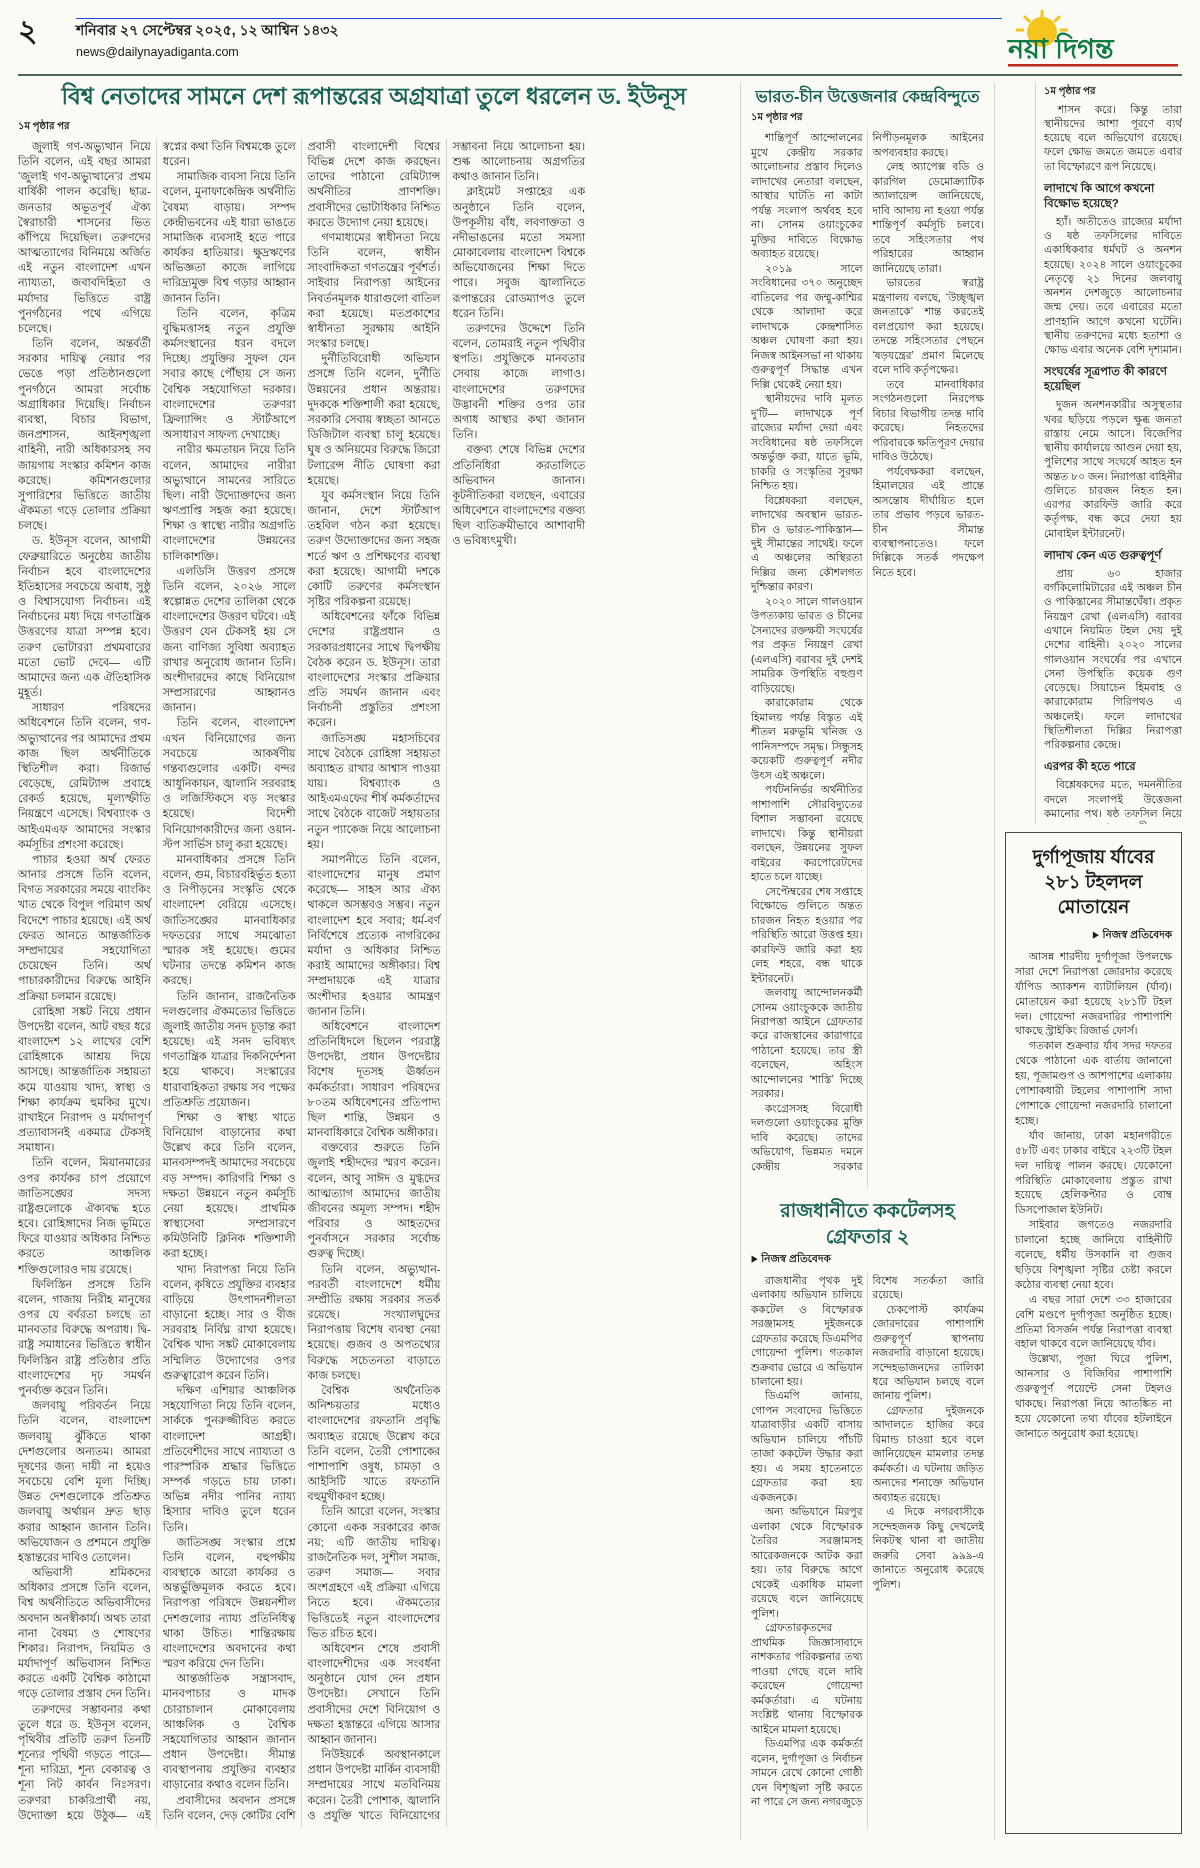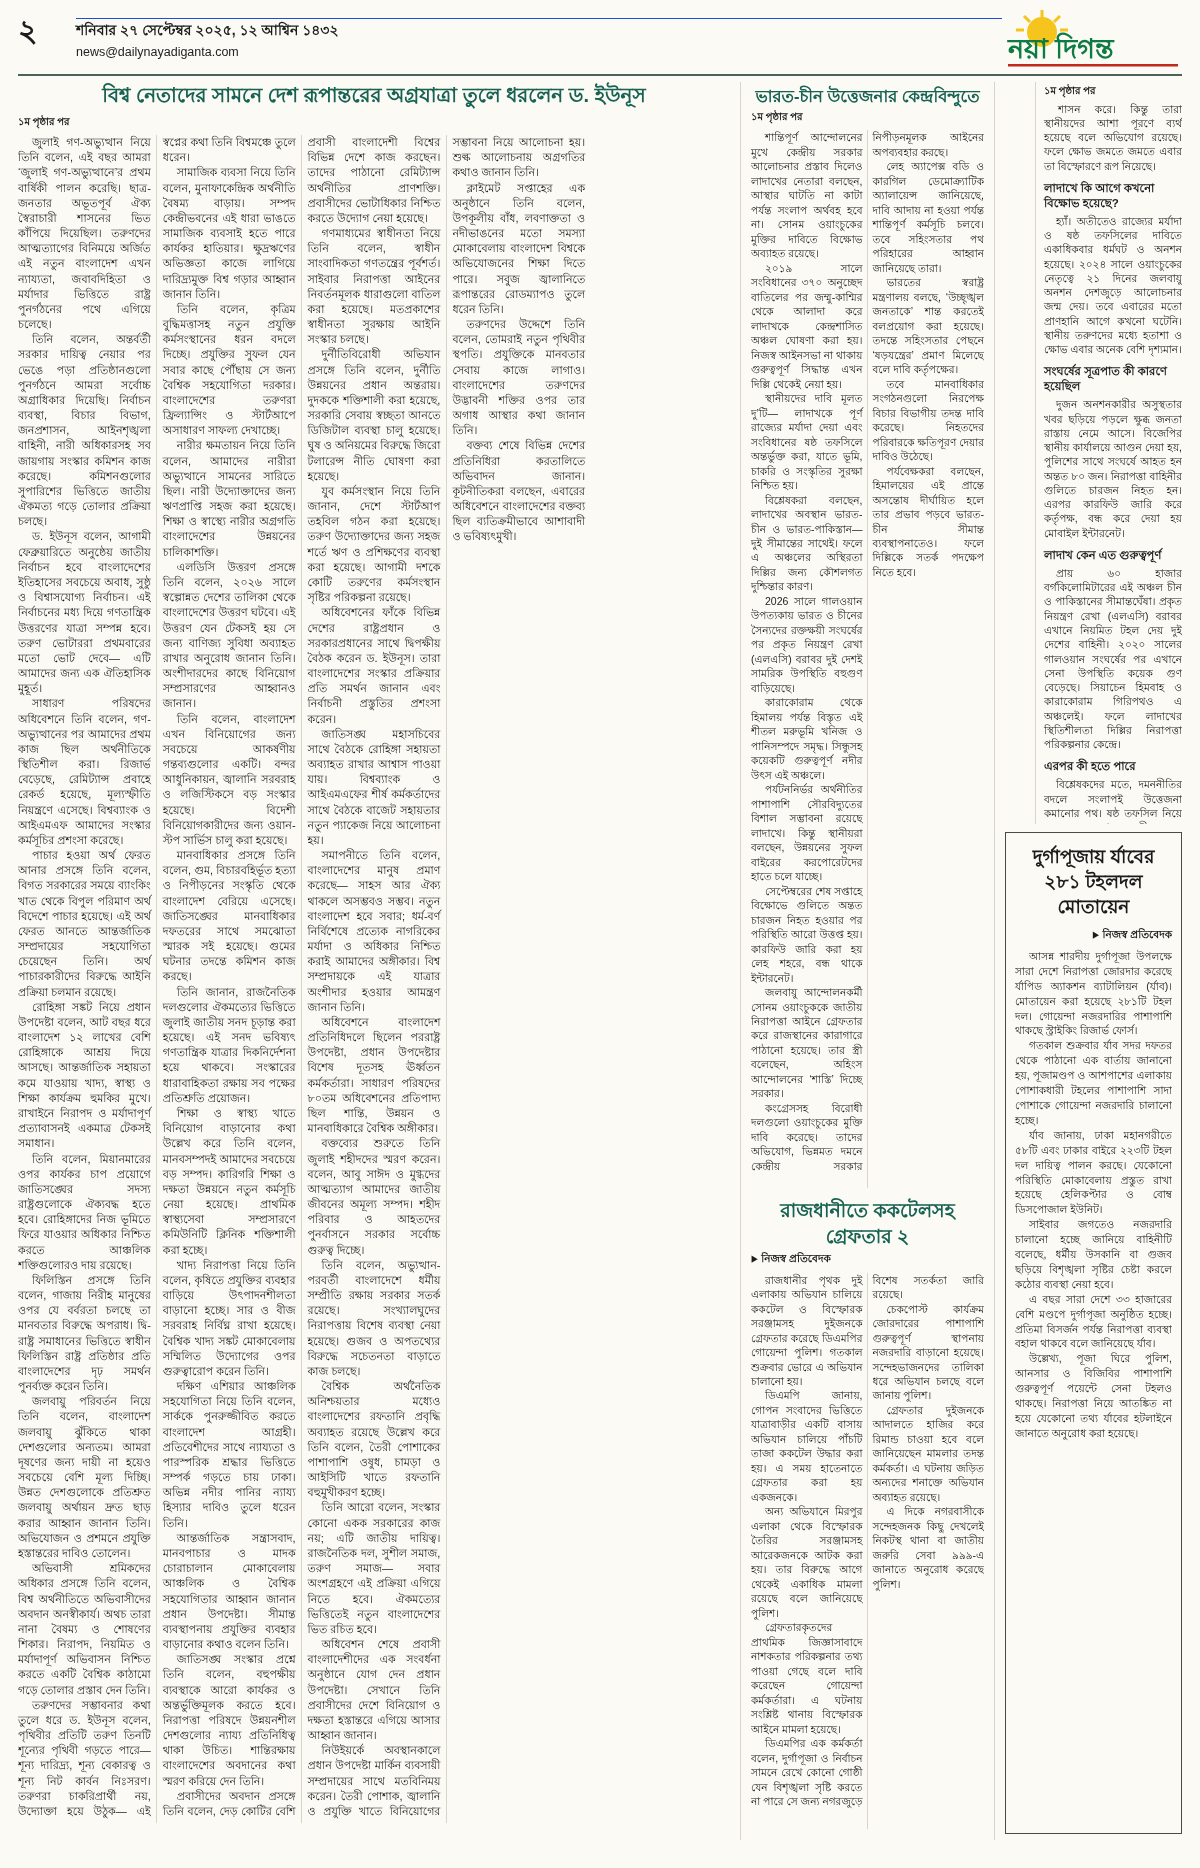--- a/index.html
+++ b/index.html
@@ -27,21 +27,21 @@
   .email{font-size:12.5px;margin-top:2px;color:#222;}
   .logo{width:180px;display:flex;justify-content:flex-end;align-items:flex-start;}
   .logo svg{display:block;}
   
   .content{display:flex;margin-top:6px;height:1758px;}
   .continued{font-weight:bold;font-size:10px;margin:2px 0 4px;}
   p{margin:0;text-align:justify;text-indent:14px;}
   
   .main-article{width:722px;padding-right:10px;}
   .main-article h1{
-    font-size:20px;line-height:1.3;color:var(--headline_green);
+    font-size:23px;line-height:1.3;color:var(--headline_green);
     text-align:center;margin:0 0 6px;font-weight:bold;
   }
   .cols5{
     column-count:5;column-gap:12px;column-rule:1px solid var(--col_rule);
     column-fill:auto;height:1688px;overflow:hidden;
     font-size:11px;line-height:1.38;
   }
   
   .right-mid{width:254px;border-left:1px solid var(--col_rule);padding:0 10px;}
   .right-mid h2{
@@ -129,22 +129,22 @@
           <p>সামাজিক ব্যবসা নিয়ে তিনি বলেন, মুনাফাকেন্দ্রিক অর্থনীতি বৈষম্য বাড়ায়। সম্পদ কেন্দ্রীভবনের এই ধারা ভাঙতে সামাজিক ব্যবসাই হতে পারে কার্যকর হাতিয়ার। ক্ষুদ্রঋণের অভিজ্ঞতা কাজে লাগিয়ে দারিদ্র্যমুক্ত বিশ্ব গড়ার আহ্বান জানান তিনি।</p>
           <p>তিনি বলেন, কৃত্রিম বুদ্ধিমত্তাসহ নতুন প্রযুক্তি কর্মসংস্থানের ধরন বদলে দিচ্ছে। প্রযুক্তির সুফল যেন সবার কাছে পৌঁছায় সে জন্য বৈশ্বিক সহযোগিতা দরকার। বাংলাদেশের তরুণরা ফ্রিল্যান্সিং ও স্টার্টআপে অসাধারণ সাফল্য দেখাচ্ছে।</p>
           <p>নারীর ক্ষমতায়ন নিয়ে তিনি বলেন, আমাদের নারীরা অভ্যুত্থানে সামনের সারিতে ছিল। নারী উদ্যোক্তাদের জন্য ঋণপ্রাপ্তি সহজ করা হয়েছে। শিক্ষা ও স্বাস্থ্যে নারীর অগ্রগতি বাংলাদেশের উন্নয়নের চালিকাশক্তি।</p>
           <p>এলডিসি উত্তরণ প্রসঙ্গে তিনি বলেন, ২০২৬ সালে স্বল্পোন্নত দেশের তালিকা থেকে বাংলাদেশের উত্তরণ ঘটবে। এই উত্তরণ যেন টেকসই হয় সে জন্য বাণিজ্য সুবিধা অব্যাহত রাখার অনুরোধ জানান তিনি। অংশীদারদের কাছে বিনিয়োগ সম্প্রসারণের আহ্বানও জানান।</p>
           <p>তিনি বলেন, বাংলাদেশ এখন বিনিয়োগের জন্য সবচেয়ে আকর্ষণীয় গন্তব্যগুলোর একটি। বন্দর আধুনিকায়ন, জ্বালানি সরবরাহ ও লজিস্টিকসে বড় সংস্কার হয়েছে। বিদেশী বিনিয়োগকারীদের জন্য ওয়ান-স্টপ সার্ভিস চালু করা হয়েছে।</p>
           <p>মানবাধিকার প্রসঙ্গে তিনি বলেন, গুম, বিচারবহির্ভূত হত্যা ও নিপীড়নের সংস্কৃতি থেকে বাংলাদেশ বেরিয়ে এসেছে। জাতিসঙ্ঘের মানবাধিকার দফতরের সাথে সমঝোতা স্মারক সই হয়েছে। গুমের ঘটনার তদন্তে কমিশন কাজ করছে।</p>
           <p>তিনি জানান, রাজনৈতিক দলগুলোর ঐকমত্যের ভিত্তিতে জুলাই জাতীয় সনদ চূড়ান্ত করা হয়েছে। এই সনদ ভবিষ্যৎ গণতান্ত্রিক যাত্রার দিকনির্দেশনা হয়ে থাকবে। সংস্কারের ধারাবাহিকতা রক্ষায় সব পক্ষের প্রতিশ্রুতি প্রয়োজন।</p>
           <p>শিক্ষা ও স্বাস্থ্য খাতে বিনিয়োগ বাড়ানোর কথা উল্লেখ করে তিনি বলেন, মানবসম্পদই আমাদের সবচেয়ে বড় সম্পদ। কারিগরি শিক্ষা ও দক্ষতা উন্নয়নে নতুন কর্মসূচি নেয়া হয়েছে। প্রাথমিক স্বাস্থ্যসেবা সম্প্রসারণে কমিউনিটি ক্লিনিক শক্তিশালী করা হচ্ছে।</p>
           <p>খাদ্য নিরাপত্তা নিয়ে তিনি বলেন, কৃষিতে প্রযুক্তির ব্যবহার বাড়িয়ে উৎপাদনশীলতা বাড়ানো হচ্ছে। সার ও বীজ সরবরাহ নির্বিঘ্ন রাখা হয়েছে। বৈশ্বিক খাদ্য সঙ্কট মোকাবেলায় সম্মিলিত উদ্যোগের ওপর গুরুত্বারোপ করেন তিনি।</p>
           <p>দক্ষিণ এশিয়ার আঞ্চলিক সহযোগিতা নিয়ে তিনি বলেন, সার্ককে পুনরুজ্জীবিত করতে বাংলাদেশ আগ্রহী। প্রতিবেশীদের সাথে ন্যায্যতা ও পারস্পরিক শ্রদ্ধার ভিত্তিতে সম্পর্ক গড়তে চায় ঢাকা। অভিন্ন নদীর পানির ন্যায্য হিস্যার দাবিও তুলে ধরেন তিনি।</p>
+          <p>জাতিসঙ্ঘ সংস্কার প্রশ্নে তিনি বলেন, বহুপক্ষীয় ব্যবস্থাকে আরো কার্যকর ও অন্তর্ভুক্তিমূলক করতে হবে। নিরাপত্তা পরিষদে উন্নয়নশীল দেশগুলোর ন্যায্য প্রতিনিধিত্ব থাকা উচিত। শান্তিরক্ষায় বাংলাদেশের অবদানের কথা স্মরণ করিয়ে দেন তিনি।</p>
           <p>আন্তর্জাতিক সন্ত্রাসবাদ, মানবপাচার ও মাদক চোরাচালান মোকাবেলায় আঞ্চলিক ও বৈশ্বিক সহযোগিতার আহ্বান জানান প্রধান উপদেষ্টা। সীমান্ত ব্যবস্থাপনায় প্রযুক্তির ব্যবহার বাড়ানোর কথাও বলেন তিনি।</p>
-          <p>জাতিসঙ্ঘ সংস্কার প্রশ্নে তিনি বলেন, বহুপক্ষীয় ব্যবস্থাকে আরো কার্যকর ও অন্তর্ভুক্তিমূলক করতে হবে। নিরাপত্তা পরিষদে উন্নয়নশীল দেশগুলোর ন্যায্য প্রতিনিধিত্ব থাকা উচিত। শান্তিরক্ষায় বাংলাদেশের অবদানের কথা স্মরণ করিয়ে দেন তিনি।</p>
           <p>প্রবাসীদের অবদান প্রসঙ্গে তিনি বলেন, দেড় কোটির বেশি প্রবাসী বাংলাদেশী বিশ্বের বিভিন্ন দেশে কাজ করছেন। তাদের পাঠানো রেমিট্যান্স অর্থনীতির প্রাণশক্তি। প্রবাসীদের ভোটাধিকার নিশ্চিত করতে উদ্যোগ নেয়া হয়েছে।</p>
           <p>গণমাধ্যমের স্বাধীনতা নিয়ে তিনি বলেন, স্বাধীন সাংবাদিকতা গণতন্ত্রের পূর্বশর্ত। সাইবার নিরাপত্তা আইনের নিবর্তনমূলক ধারাগুলো বাতিল করা হয়েছে। মতপ্রকাশের স্বাধীনতা সুরক্ষায় আইনি সংস্কার চলছে।</p>
           <p>দুর্নীতিবিরোধী অভিযান প্রসঙ্গে তিনি বলেন, দুর্নীতি উন্নয়নের প্রধান অন্তরায়। দুদককে শক্তিশালী করা হয়েছে, সরকারি সেবায় স্বচ্ছতা আনতে ডিজিটাল ব্যবস্থা চালু হয়েছে। ঘুষ ও অনিয়মের বিরুদ্ধে জিরো টলারেন্স নীতি ঘোষণা করা হয়েছে।</p>
           <p>যুব কর্মসংস্থান নিয়ে তিনি জানান, দেশে স্টার্টআপ তহবিল গঠন করা হয়েছে। তরুণ উদ্যোক্তাদের জন্য সহজ শর্তে ঋণ ও প্রশিক্ষণের ব্যবস্থা করা হয়েছে। আগামী দশকে কোটি তরুণের কর্মসংস্থান সৃষ্টির পরিকল্পনা রয়েছে।</p>
           <p>অধিবেশনের ফাঁকে বিভিন্ন দেশের রাষ্ট্রপ্রধান ও সরকারপ্রধানের সাথে দ্বিপক্ষীয় বৈঠক করেন ড. ইউনূস। তারা বাংলাদেশের সংস্কার প্রক্রিয়ার প্রতি সমর্থন জানান এবং নির্বাচনী প্রস্তুতির প্রশংসা করেন।</p>
           <p>জাতিসঙ্ঘ মহাসচিবের সাথে বৈঠকে রোহিঙ্গা সহায়তা অব্যাহত রাখার আশ্বাস পাওয়া যায়। বিশ্বব্যাংক ও আইএমএফের শীর্ষ কর্মকর্তাদের সাথে বৈঠকে বাজেট সহায়তার নতুন প্যাকেজ নিয়ে আলোচনা হয়।</p>
           <p>সমাপনীতে তিনি বলেন, বাংলাদেশের মানুষ প্রমাণ করেছে— সাহস আর ঐক্য থাকলে অসম্ভবও সম্ভব। নতুন বাংলাদেশ হবে সবার; ধর্ম-বর্ণ নির্বিশেষে প্রত্যেক নাগরিকের মর্যাদা ও অধিকার নিশ্চিত করাই আমাদের অঙ্গীকার। বিশ্ব সম্প্রদায়কে এই যাত্রার অংশীদার হওয়ার আমন্ত্রণ জানান তিনি।</p>
           <p>অধিবেশনে বাংলাদেশ প্রতিনিধিদলে ছিলেন পররাষ্ট্র উপদেষ্টা, প্রধান উপদেষ্টার বিশেষ দূতসহ ঊর্ধ্বতন কর্মকর্তারা। সাধারণ পরিষদের ৮০তম অধিবেশনের প্রতিপাদ্য ছিল শান্তি, উন্নয়ন ও মানবাধিকারে বৈশ্বিক অঙ্গীকার।</p>
           <p>বক্তব্যের শুরুতে তিনি জুলাই শহীদদের স্মরণ করেন। বলেন, আবু সাঈদ ও মুগ্ধদের আত্মত্যাগ আমাদের জাতীয় জীবনের অমূল্য সম্পদ। শহীদ পরিবার ও আহতদের পুনর্বাসনে সরকার সর্বোচ্চ গুরুত্ব দিচ্ছে।</p>
           <p>তিনি বলেন, অভ্যুত্থান-পরবর্তী বাংলাদেশে ধর্মীয় সম্প্রীতি রক্ষায় সরকার সতর্ক রয়েছে। সংখ্যালঘুদের নিরাপত্তায় বিশেষ ব্যবস্থা নেয়া হয়েছে। গুজব ও অপতথ্যের বিরুদ্ধে সচেতনতা বাড়াতে কাজ চলছে।</p>
@@ -161,21 +161,21 @@
     <section class="right-mid">
       <div class="india-china">
         <h2>ভারত-চীন উত্তেজনার কেন্দ্রবিন্দুতে</h2>
         <div class="continued">১ম পৃষ্ঠার পর</div>
         <div class="cols2 ic-body">
 
         <p>শান্তিপূর্ণ আন্দোলনের মুখে কেন্দ্রীয় সরকার আলোচনার প্রস্তাব দিলেও লাদাখের নেতারা বলছেন, আস্থার ঘাটতি না কাটা পর্যন্ত সংলাপ অর্থবহ হবে না। সোনম ওয়াংচুকের মুক্তির দাবিতে বিক্ষোভ অব্যাহত রয়েছে।</p>
             <p>২০১৯ সালে সংবিধানের ৩৭০ অনুচ্ছেদ বাতিলের পর জম্মু-কাশ্মির থেকে আলাদা করে লাদাখকে কেন্দ্রশাসিত অঞ্চল ঘোষণা করা হয়। নিজস্ব আইনসভা না থাকায় গুরুত্বপূর্ণ সিদ্ধান্ত এখন দিল্লি থেকেই নেয়া হয়।</p>
             <p>স্থানীয়দের দাবি মূলত দু’টি— লাদাখকে পূর্ণ রাজ্যের মর্যাদা দেয়া এবং সংবিধানের ষষ্ঠ তফসিলে অন্তর্ভুক্ত করা, যাতে ভূমি, চাকরি ও সংস্কৃতির সুরক্ষা নিশ্চিত হয়।</p>
             <p>বিশ্লেষকরা বলছেন, লাদাখের অবস্থান ভারত-চীন ও ভারত-পাকিস্তান— দুই সীমান্তের সাথেই। ফলে এ অঞ্চলের অস্থিরতা দিল্লির জন্য কৌশলগত দুশ্চিন্তার কারণ।</p>
-            <p>2026 সালে গালওয়ান উপত্যকায় ভারত ও চীনের সৈন্যদের রক্তক্ষয়ী সংঘর্ষের পর প্রকৃত নিয়ন্ত্রণ রেখা (এলএসি) বরাবর দুই দেশই সামরিক উপস্থিতি বহুগুণ বাড়িয়েছে।</p>
+            <p>২০২০ সালে গালওয়ান উপত্যকায় ভারত ও চীনের সৈন্যদের রক্তক্ষয়ী সংঘর্ষের পর প্রকৃত নিয়ন্ত্রণ রেখা (এলএসি) বরাবর দুই দেশই সামরিক উপস্থিতি বহুগুণ বাড়িয়েছে।</p>
             <p>কারাকোরাম থেকে হিমালয় পর্যন্ত বিস্তৃত এই শীতল মরুভূমি খনিজ ও পানিসম্পদে সমৃদ্ধ। সিন্ধুসহ কয়েকটি গুরুত্বপূর্ণ নদীর উৎস এই অঞ্চলে।</p>
             <p>পর্যটননির্ভর অর্থনীতির পাশাপাশি সৌরবিদ্যুতের বিশাল সম্ভাবনা রয়েছে লাদাখে। কিন্তু স্থানীয়রা বলছেন, উন্নয়নের সুফল বাইরের করপোরেটদের হাতে চলে যাচ্ছে।</p>
             <p>সেপ্টেম্বরের শেষ সপ্তাহে বিক্ষোভে গুলিতে অন্তত চারজন নিহত হওয়ার পর পরিস্থিতি আরো উত্তপ্ত হয়। কারফিউ জারি করা হয় লেহ শহরে, বন্ধ থাকে ইন্টারনেট।</p>
             <p>জলবায়ু আন্দোলনকর্মী সোনম ওয়াংচুককে জাতীয় নিরাপত্তা আইনে গ্রেফতার করে রাজস্থানের কারাগারে পাঠানো হয়েছে। তার স্ত্রী বলেছেন, অহিংস আন্দোলনের ‘শাস্তি’ দিচ্ছে সরকার।</p>
             <p>কংগ্রেসসহ বিরোধী দলগুলো ওয়াংচুকের মুক্তি দাবি করেছে। তাদের অভিযোগ, ভিন্নমত দমনে কেন্দ্রীয় সরকার নিপীড়নমূলক আইনের অপব্যবহার করছে।</p>
             <p>লেহ অ্যাপেক্স বডি ও কারগিল ডেমোক্র্যাটিক অ্যালায়েন্স জানিয়েছে, দাবি আদায় না হওয়া পর্যন্ত শান্তিপূর্ণ কর্মসূচি চলবে। তবে সহিংসতার পথ পরিহারের আহ্বান জানিয়েছে তারা।</p>
             <p>ভারতের স্বরাষ্ট্র মন্ত্রণালয় বলছে, ‘উচ্ছৃঙ্খল জনতাকে’ শান্ত করতেই বলপ্রয়োগ করা হয়েছে। তদন্তে সহিংসতার পেছনে ‘ষড়যন্ত্রের’ প্রমাণ মিলেছে বলে দাবি কর্তৃপক্ষের।</p>
             <p>তবে মানবাধিকার সংগঠনগুলো নিরপেক্ষ বিচার বিভাগীয় তদন্ত দাবি করেছে। নিহতদের পরিবারকে ক্ষতিপূরণ দেয়ার দাবিও উঠেছে।</p>
             <p>পর্যবেক্ষকরা বলছেন, হিমালয়ের এই প্রান্তে অসন্তোষ দীর্ঘায়িত হলে তার প্রভাব পড়বে ভারত-চীন সীমান্ত ব্যবস্থাপনাতেও। ফলে দিল্লিকে সতর্ক পদক্ষেপ নিতে হবে।</p>
           </div>

